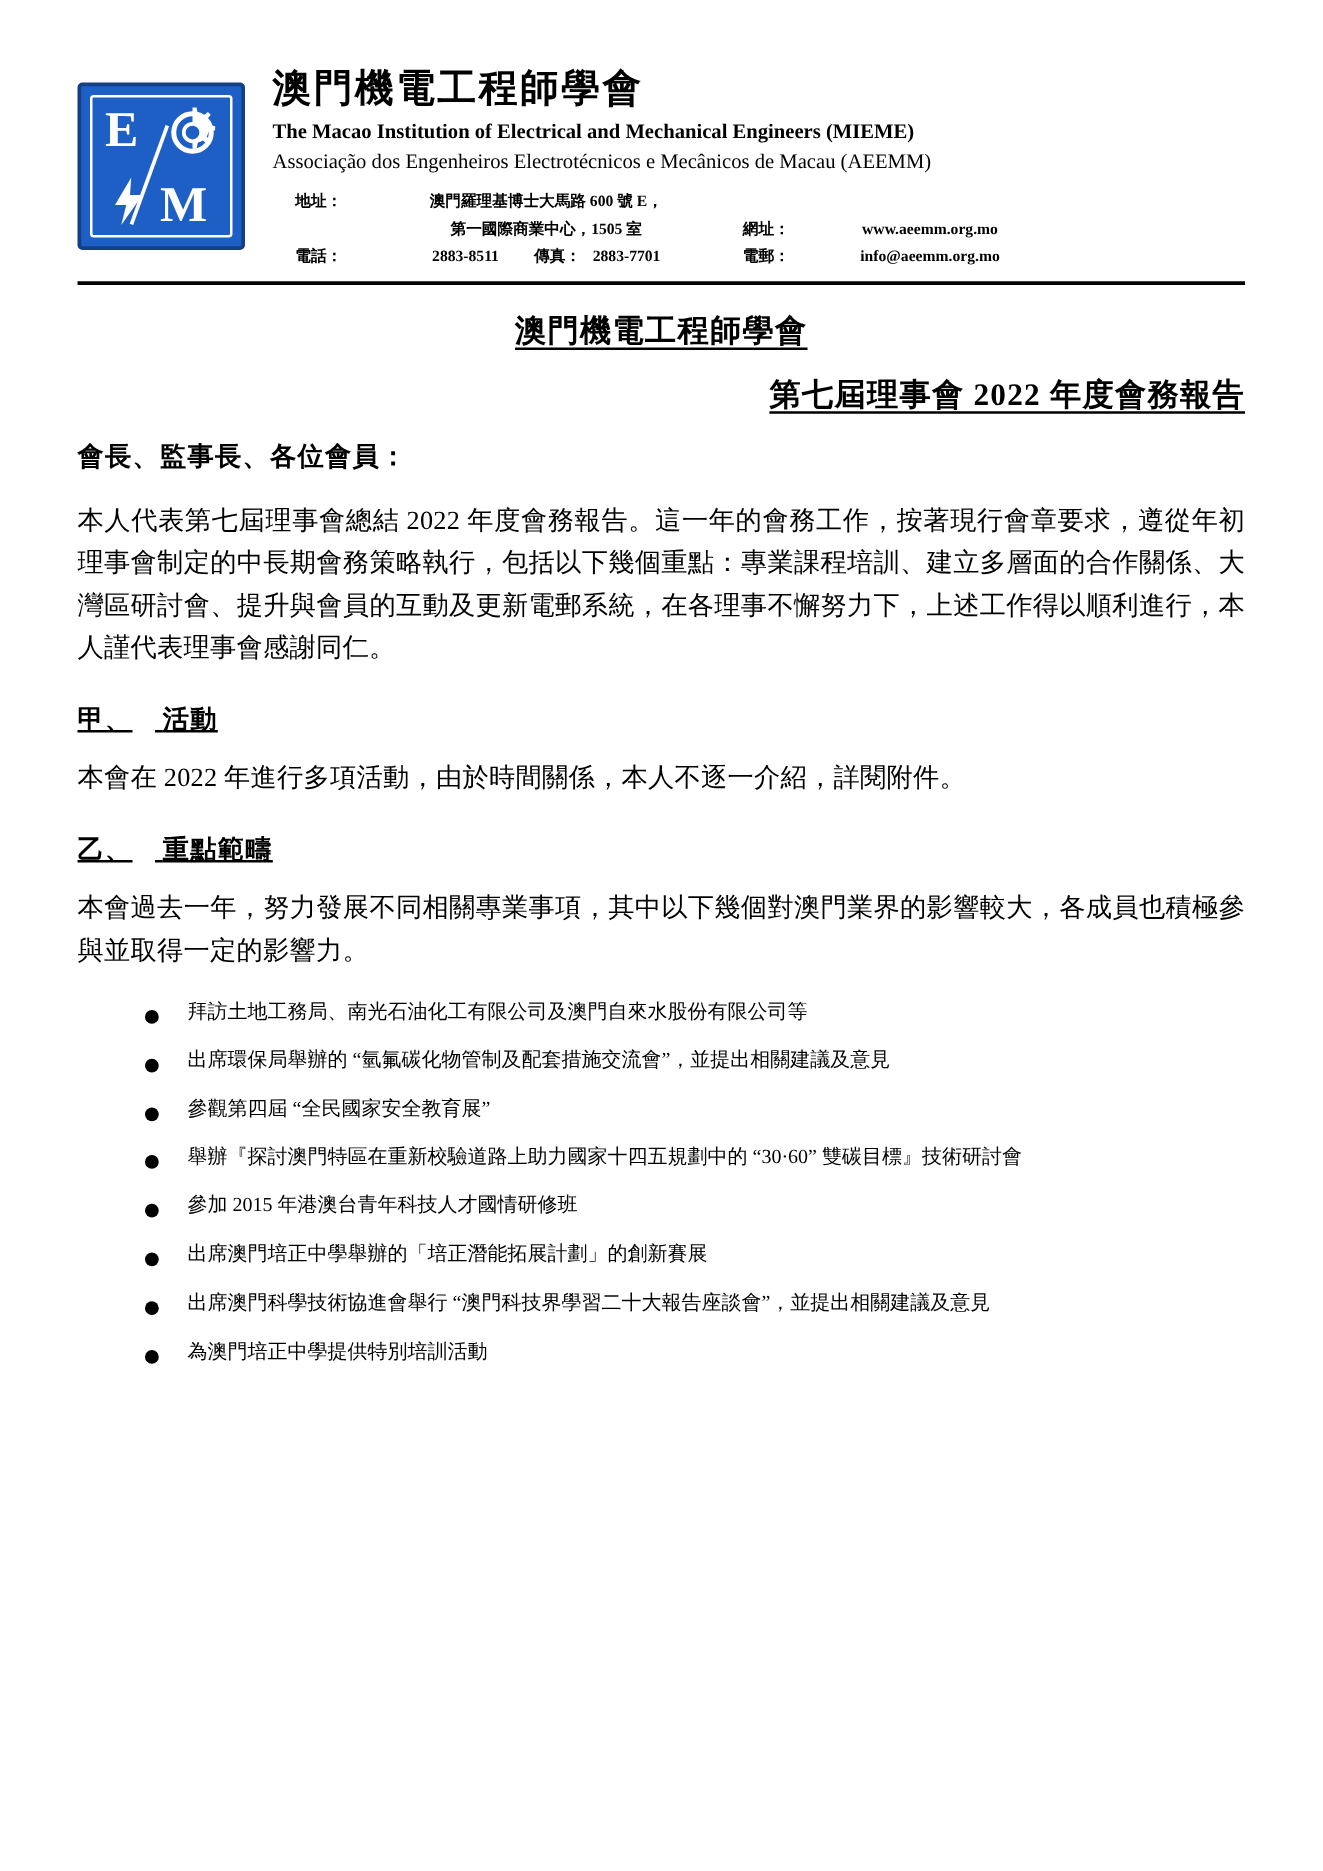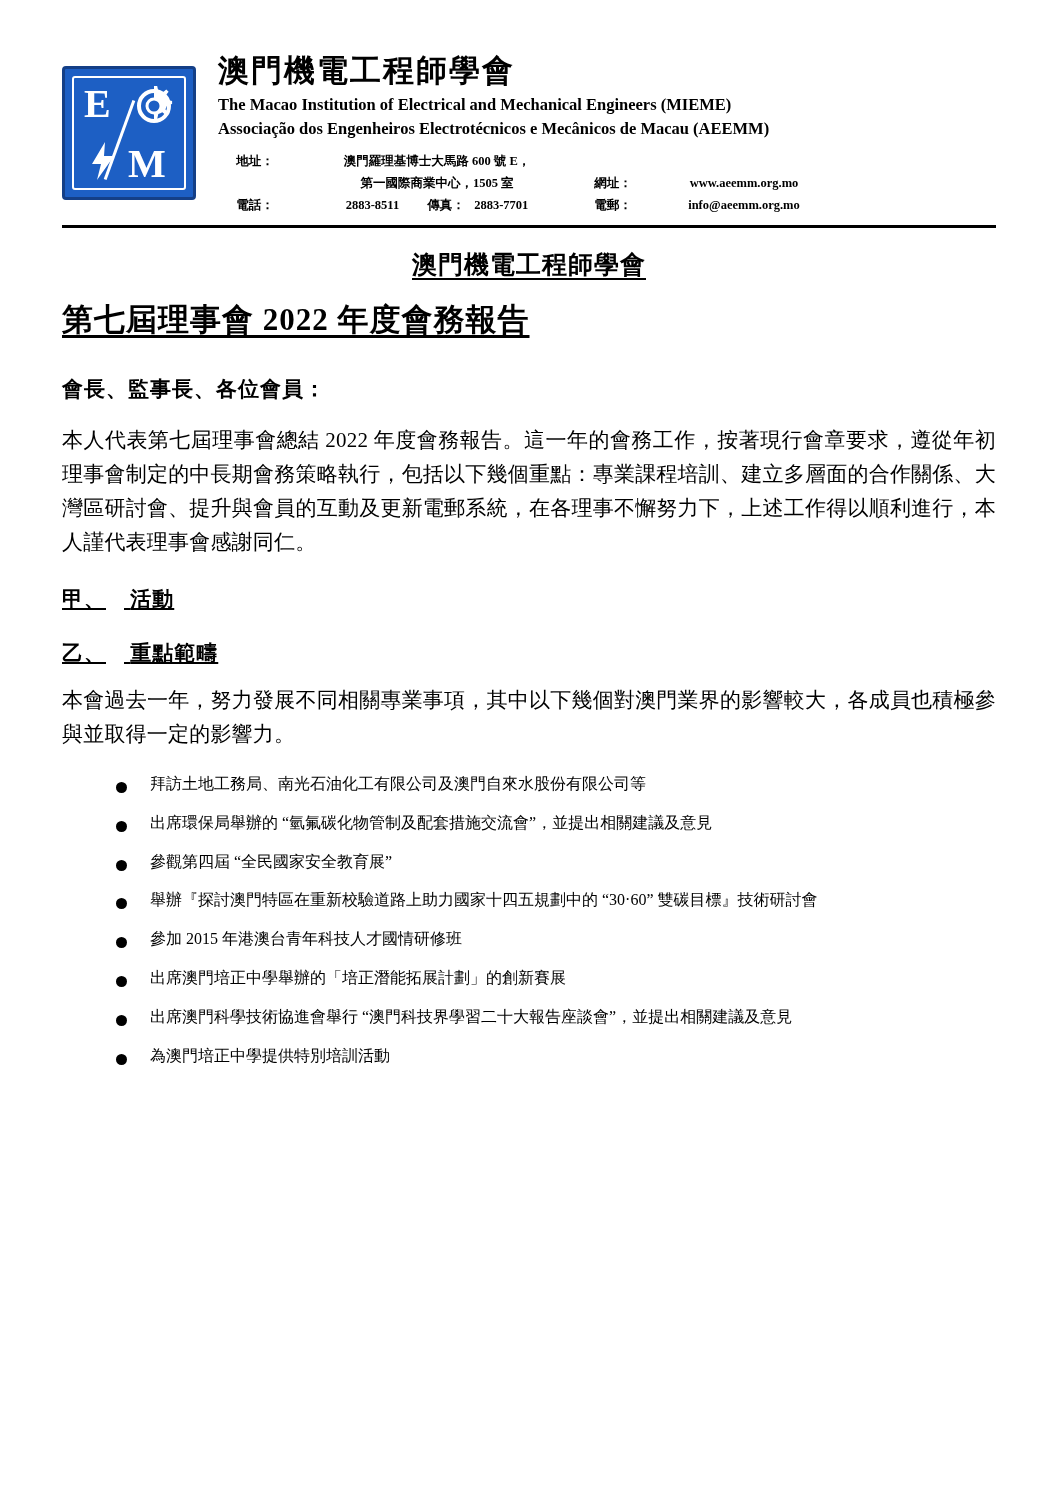--- a/index.html
+++ b/index.html
@@ -100,21 +100,21 @@
     line-height: 1.2;
     margin-bottom: 4px;
   }
   .org-en {
     font-size: 16.5px;
     font-weight: bold;
     line-height: 1.45;
   }
   .org-pt {
     font-size: 16.5px;
-    font-weight: bold;
+    font-weight: normal;
     line-height: 1.45;
     margin-bottom: 10px;
   }
 
   .contact-grid {
     display: grid;
     grid-template-columns: 74px 290px 62px 200px;
     font-size: 12.5px;
     line-height: 1.75;
     font-weight: bold;
@@ -133,27 +133,27 @@
   .doc-title {
     text-align: center;
     font-size: 25px;
     font-weight: bold;
     letter-spacing: 1px;
     text-decoration: underline;
     text-underline-offset: 5px;
     margin: 6px 0 18px 0;
   }
   .doc-subtitle {
-    text-align: left;
-    font-size: 31px;
+    text-align: right;
+    font-size: 25px;
     font-weight: bold;
     letter-spacing: 1px;
     text-decoration: underline;
     text-underline-offset: 5px;
-    margin: 0 0 34px 0;
+    margin: 0 0 19px 0;
   }
 
   
   .salutation {
     font-size: 21px;
     font-weight: bold;
     letter-spacing: 1px;
     margin: 0 0 20px 0;
   }
   p.para {
@@ -258,20 +258,21 @@
   <div class="doc-title">澳門機電工程師學會</div>
   <div class="doc-subtitle">第七屆理事會 2022 年度會務報告</div>
 
   <div class="salutation">會長、監事長、各位會員：</div>
   <p class="para">本人代表第七屆理事會總結 2022 年度會務報告。這一年的會務工作，按著現行會章要求，遵從年初理事會制定的中長期會務策略執行，包括以下幾個重點：專業課程培訓、建立多層面的合作關係、大灣區研討會、提升與會員的互動及更新電郵系統，在各理事不懈努力下，上述工作得以順利進行，本人謹代表理事會感謝同仁。</p>
 
   <div class="sec-head">
     <span class="sec-no">甲、</span>
     <span>活動</span>
   </div>
+  <p class="para">本會在 2022 年進行多項活動，由於時間關係，本人不逐一介紹，詳閱附件。</p>
 
   <div class="sec-head">
     <span class="sec-no">乙、</span>
     <span>重點範疇</span>
   </div>
   <p class="para">本會過去一年，努力發展不同相關專業事項，其中以下幾個對澳門業界的影響較大，各成員也積極參與並取得一定的影響力。</p>
 
   <ul class="bullets">
     <li>拜訪土地工務局、南光石油化工有限公司及澳門自來水股份有限公司等</li>
     <li>出席環保局舉辦的 “氫氟碳化物管制及配套措施交流會”，並提出相關建議及意見</li>

